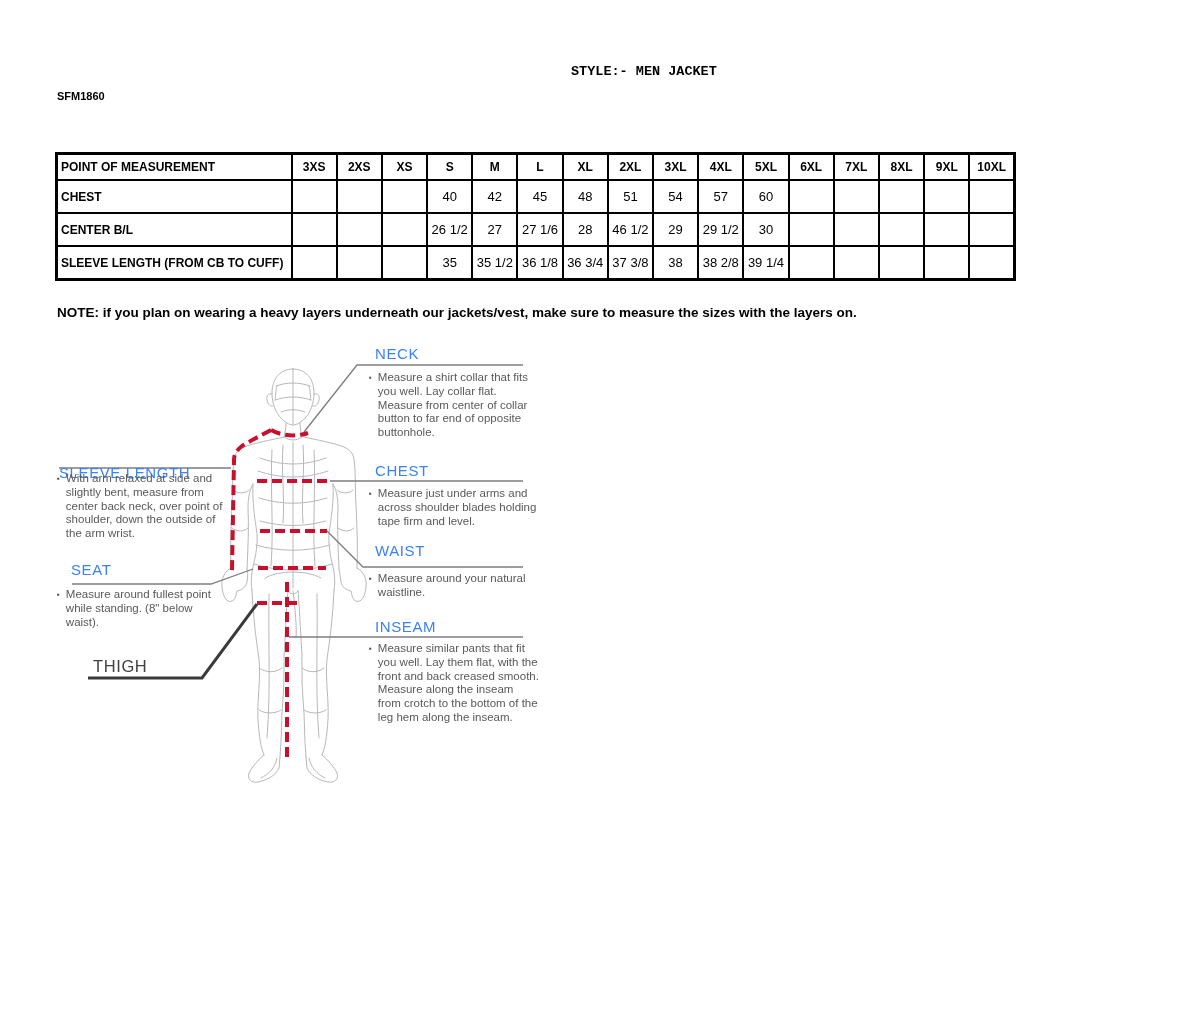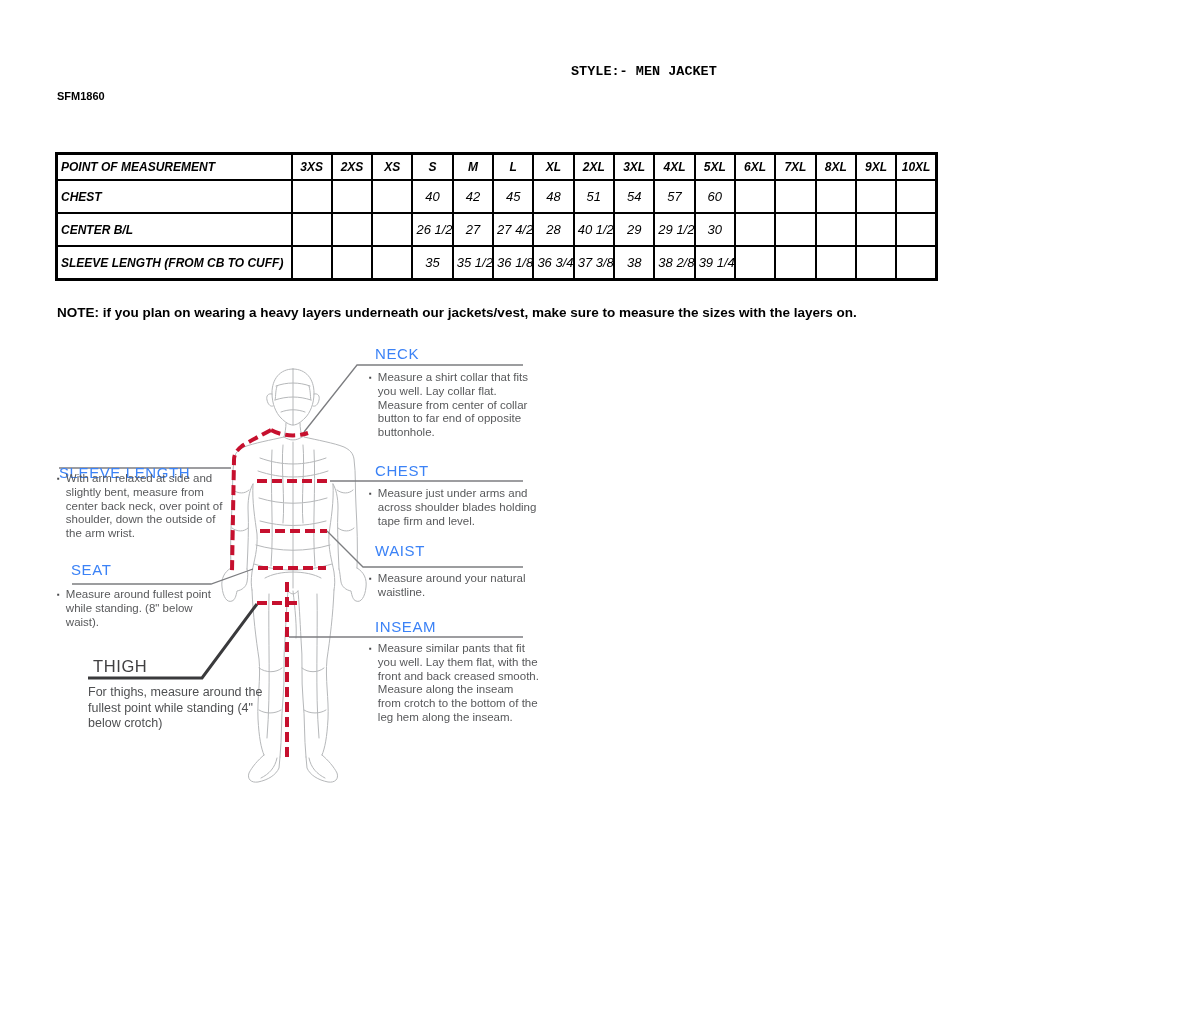--- a/index.html
+++ b/index.html
@@ -6,21 +6,21 @@
   body{
     width:1200px;height:1026px;position:relative;background:#ffffff;
     font-family:"Liberation Sans", sans-serif;color:#000;overflow:hidden;
   }
   .abs{position:absolute;}
   .doc-title{font-weight:bold;font-size:13.5px;}
   .style-code{font-weight:bold;font-size:11px;}
   .note{font-weight:bold;font-size:13.5px;}
 
   
-  .size-table-wrap{left:55px;top:152px;width:883px;font-style:italic;}
+  .size-table-wrap{left:55px;top:152px;width:961px;}
   table.size-table{border-collapse:collapse;table-layout:fixed;width:100%;
     border:3px solid #000;}
   table.size-table th, table.size-table td{
     border:2px solid #000;font-size:12px;padding:0 3px;overflow:hidden;white-space:nowrap;}
   table.size-table thead th{height:24px;font-weight:bold;text-align:center;}
   table.size-table thead th.label-col{text-align:left;}
   table.size-table tbody th{height:31px;font-weight:bold;text-align:left;}
   table.size-table tbody td{height:31px;font-weight:normal;text-align:center;font-size:13px;}
 
   
@@ -101,23 +101,23 @@
           <td></td>
           <td></td>
         </tr>
         <tr>
           <th>CENTER B/L</th>
           <td></td>
           <td></td>
           <td></td>
           <td>26 1/2</td>
           <td>27</td>
-          <td>27 4/2</td>
+          <td>27 1/6</td>
           <td>28</td>
-          <td>40 1/2</td>
+          <td>46 1/2</td>
           <td>29</td>
           <td>29 1/2</td>
           <td>30</td>
           <td></td>
           <td></td>
           <td></td>
           <td></td>
           <td></td>
         </tr>
         <tr>
@@ -248,16 +248,13 @@
     <span>Measure similar pants that fit you well. Lay them flat, with the front and back creased smooth. Measure along the inseam from crotch to the bottom of the leg hem along the inseam.</span>
   </div>
   <div class="abs desc" style="left:2px;top:134px;width:166px;">
     <span class="bullet">▪</span>
     <span>With arm relaxed at side and slightly bent, measure from center back neck, over point of shoulder, down the outside of the arm wrist.</span>
   </div>
   <div class="abs desc" style="left:2px;top:250px;width:160px;">
     <span class="bullet">▪</span>
     <span>Measure around fullest point while standing. (8" below waist).</span>
   </div>
-  <div class="abs desc no-bullet thigh-desc" style="left:33px;top:347px;width:185px;">
-    <span>For thighs, measure around the fullest point while standing (4" below crotch)</span>
-  </div>
 </div>
 
 </body></html>

